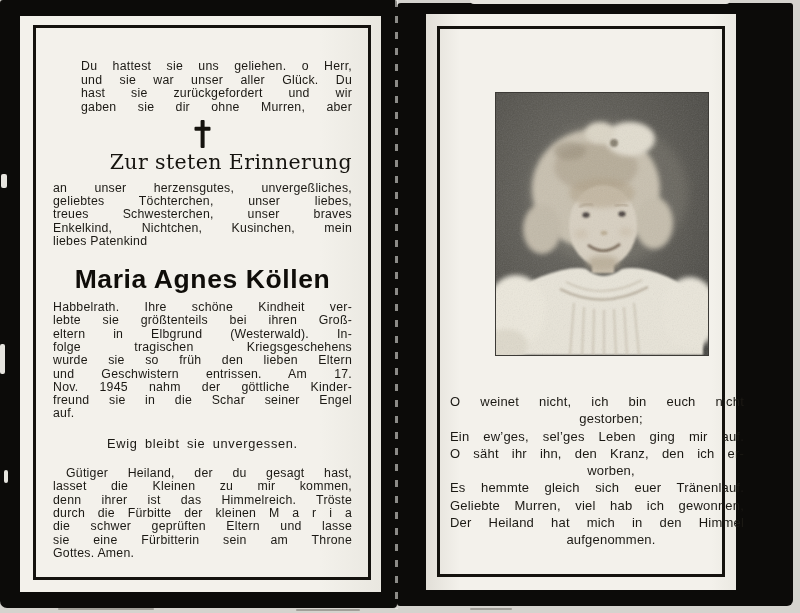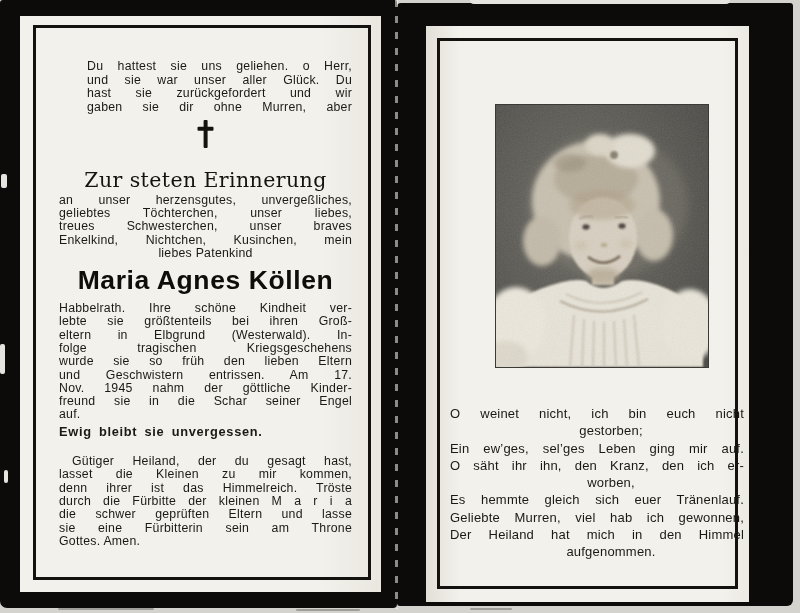--- a/index.html
+++ b/index.html
@@ -8,40 +8,40 @@
   
   .ink{position:absolute;background:#0c0b09;}
   .ink-left{left:0;top:0;width:397px;height:608px;border-radius:3px 2px 4px 7px;}
   .ink-right{left:397px;top:3px;width:396px;height:603px;border-radius:4px 3px 6px 3px;}
   .crease{position:absolute;left:395px;top:0;width:3px;height:609px;opacity:.55;
           background:repeating-linear-gradient(#f5f4ef 0 7px,transparent 7px 16px);}
   
   .page{position:absolute;background:#f1efe9;}
   .page-left{left:20px;top:16px;width:361px;height:576px;
              background:linear-gradient(90deg,#f3f1eb 0 300px,#e9e7e0 100%);}
-  .page-right{left:426px;top:26px;width:310px;height:576px;
-              background:linear-gradient(90deg,#e2dfd8 0,#f3f1eb 34px 92%,#ebe9e2 100%);padding-left:13px;}
+  .page-right{left:426px;top:14px;width:310px;height:576px;
+              background:linear-gradient(90deg,#e2dfd8 0,#f3f1eb 34px 92%,#ebe9e2 100%);}
   .frame{position:absolute;border:3px solid #14120e;}
-  .frame-left{left:13px;top:9px;right:10px;bottom:12px;padding:2px 16px 0 23px;}
+  .frame-left{left:13px;top:9px;right:10px;bottom:12px;padding:2px 16px 0 17px;}
   .frame-right{left:11px;top:12px;right:11px;bottom:13px;}
   
   .bodytxt{font-size:12.3px;line-height:13.5px;letter-spacing:.25px;color:#1b1914;}
   .jl{text-align:justify;text-align-last:justify;}
   .ll{text-align:left;}
-  .cl{text-align:center;}
+  .cl{}
   .il{text-indent:13px;}
   .opening{margin:30px 0 0 28px;}
   .cross-row{margin-top:4px;height:31px;display:flex;justify-content:center;align-items:center;}
-  .heading{margin-top:19px;font-family:"DejaVu Serif","Liberation Serif",serif;
-           font-size:20.5px;line-height:25px;text-align:center;letter-spacing:.4px;color:#15130e;}
-  .dedication{margin-top:1px;line-height:13.2px;}
-  .name{margin-top:5px;font-size:26.5px;line-height:30px;font-weight:bold;text-align:center;
+  .heading{margin-top:1px;font-family:"DejaVu Serif","Liberation Serif",serif;
+           font-size:20.5px;line-height:25px;text-align:right;letter-spacing:.4px;color:#15130e;}
+  .dedication{margin-top:7px;line-height:13.2px;}
+  .name{margin-top:16px;font-size:26.5px;line-height:30px;font-weight:bold;text-align:center;
         letter-spacing:.6px;color:#0f0d09;}
   .bio{margin-top:7px;line-height:13.3px;}
-  .motto{margin-top:2px;font-size:12.8px;line-height:15px;font-weight:bold;
+  .motto{margin-top:15px;font-size:12.8px;line-height:15px;font-weight:normal;text-align:center;
          letter-spacing:.7px;word-spacing:3px;}
   .prayer{margin-top:16px;line-height:13.4px;}
   
   .photo{position:absolute;left:70px;top:79px;width:212px;height:262px;background:#504e49;
          box-shadow:0 0 0 1px #3c3a36;}
   .photo svg{display:block;width:100%;height:100%;}
   .verse{position:absolute;left:24px;top:379px;width:294px;font-size:13px;line-height:17.3px;
          letter-spacing:.2px;color:#1b1914;}
   .vj{text-align:justify;text-align-last:justify;}
   .vw{text-align:center;padding-left:28px;}

